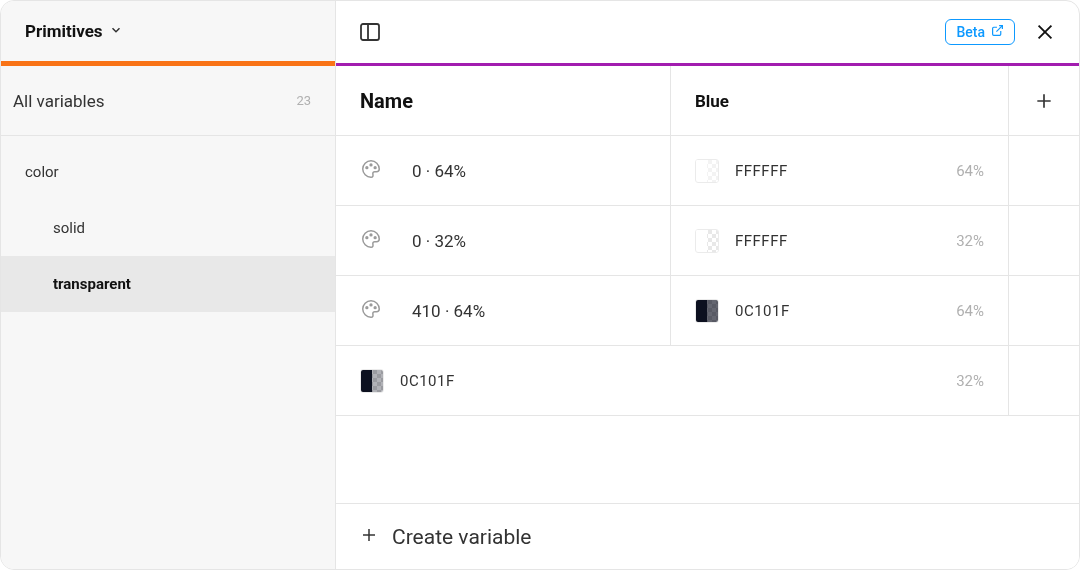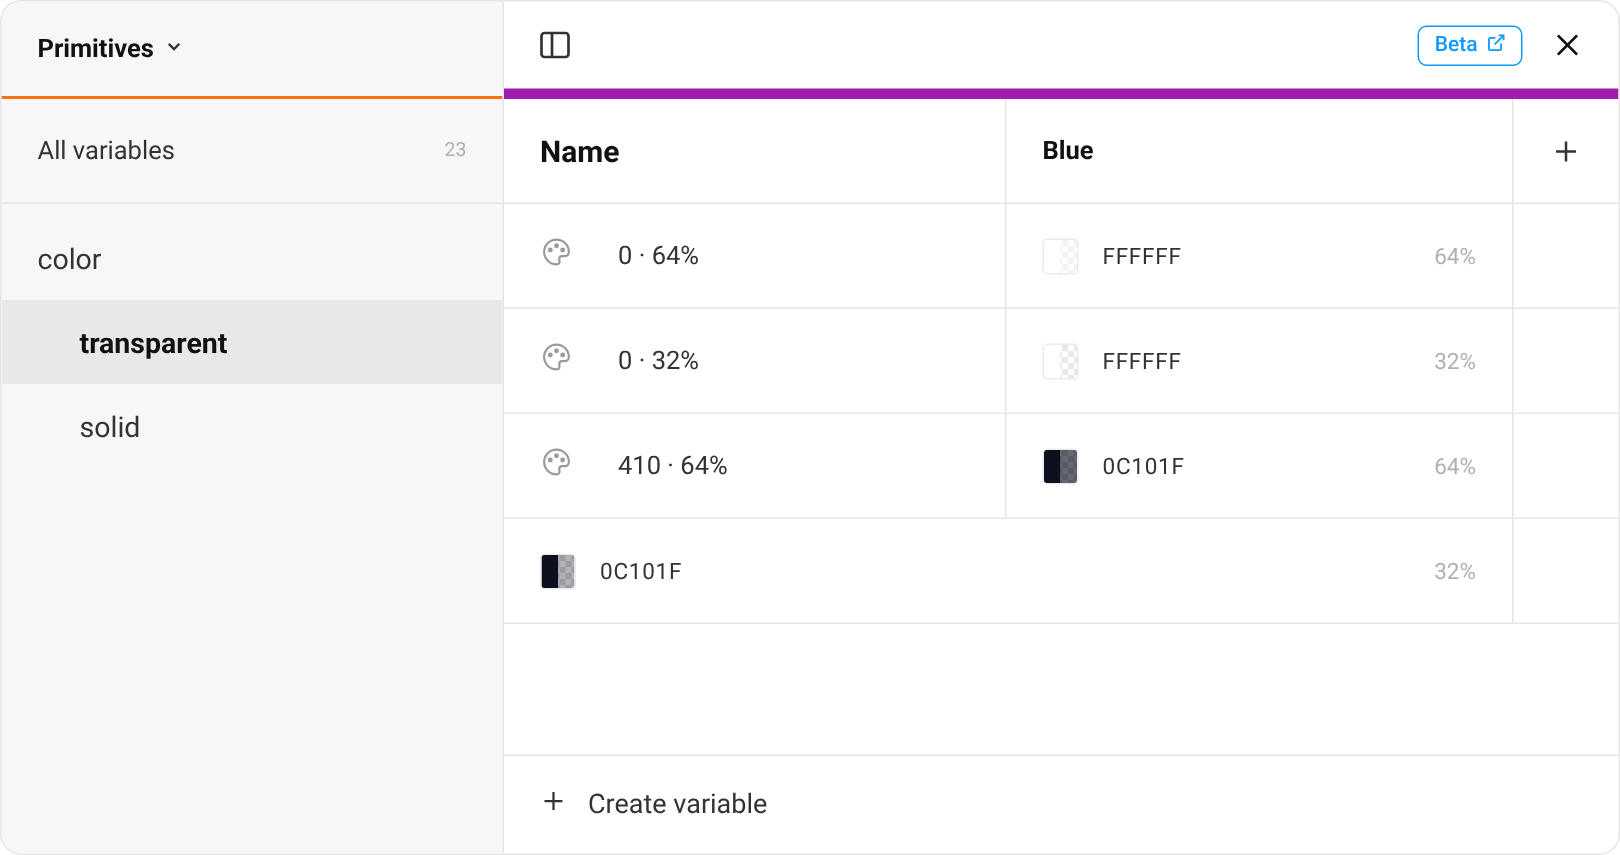--- a/index.html
+++ b/index.html
@@ -24,49 +24,49 @@
       background: #f7f7f7;
       border-right: 1px solid #e5e5e5;
       display: flex;
       flex-direction: column;
     }
     .sidebar-header {
       height: 65px;
       display: flex;
       align-items: center;
       padding: 0 24px;
-      border-bottom: 2px solid #f97316;
+      border-bottom: 5px solid #f97316;
       gap: 6px;
     }
     .sidebar-header .title {
       font-size: 17px;
       font-weight: 700;
       color: #111;
     }
     .sidebar-header svg { color: #333; }
     .allvars {
       height: 70px;
       display: flex;
       align-items: center;
       justify-content: space-between;
-      padding: 0 24px 0 24px;
+      padding: 0 24px 0 12px;
       border-bottom: 1px solid #e5e5e5;
       gap: 28px;
     }
     .allvars-label { font-size: 17px; color: #333; }
     .allvars-count { font-size: 13px; color: #b0b0b0; }
     .tree {
       padding-top: 8px;
     }
     .tree-item {
       height: 56px;
       display: flex;
       align-items: center;
       padding-left: 24px;
-      font-size: 19px;
+      font-size: 15px;
       color: #333;
       cursor: pointer;
     }
     .tree-item.depth-1 { padding-left: 52px; }
     .tree-item.active {
       background: #e8e8e8;
       font-weight: 700;
       color: #111;
     }
     
@@ -75,21 +75,21 @@
       display: flex;
       flex-direction: column;
       position: relative;
     }
     .main-header {
       height: 65px;
       display: flex;
       align-items: center;
       justify-content: space-between;
       padding: 16px 20px;
-      border-bottom: 7px solid #a21caf;
+      border-bottom: 3px solid #a21caf;
     }
     .main-header-left, .main-header-right {
       display: flex;
       align-items: center;
       gap: 16px;
     }
     .panel-btn {
       width: 28px; height: 28px;
       display: flex; align-items: center; justify-content: center;
       color: #333;
@@ -205,21 +205,21 @@
     
     .footer {
       position: absolute;
       left: 0; right: 0; bottom: 0;
       height: 66px;
       border-top: 1px solid #e5e5e5;
       display: flex;
       align-items: center;
       padding: 0 24px;
       gap: 14px;
-      font-size: 18px;
+      font-size: 21px;
       color: #333;
       background: #fff;
     }
     .footer svg { color: #333; }
   </style>
 </head>
 <body>
 
 <div class="app">
 
@@ -235,25 +235,25 @@
 
     <div class="allvars">
       <span class="allvars-label">All variables</span>
       <span class="allvars-count">23</span>
     </div>
 
     <div class="tree" id="tree">
         <div class="tree-item depth-0">
           <span>color</span>
         </div>
+        <div class="tree-item depth-1">
+          <span>solid</span>
+        </div>
         <div class="tree-item depth-1 active">
           <span>transparent</span>
-        </div>
-        <div class="tree-item depth-1">
-          <span>solid</span>
         </div>
       </div>
   </aside>
 
   <main class="main">
 
     <div class="main-header">
       <div class="main-header-left">
         <div class="panel-btn">
           <svg width="24" height="24" viewBox="0 0 24 24" fill="none" stroke="currentColor" stroke-width="1.8">

